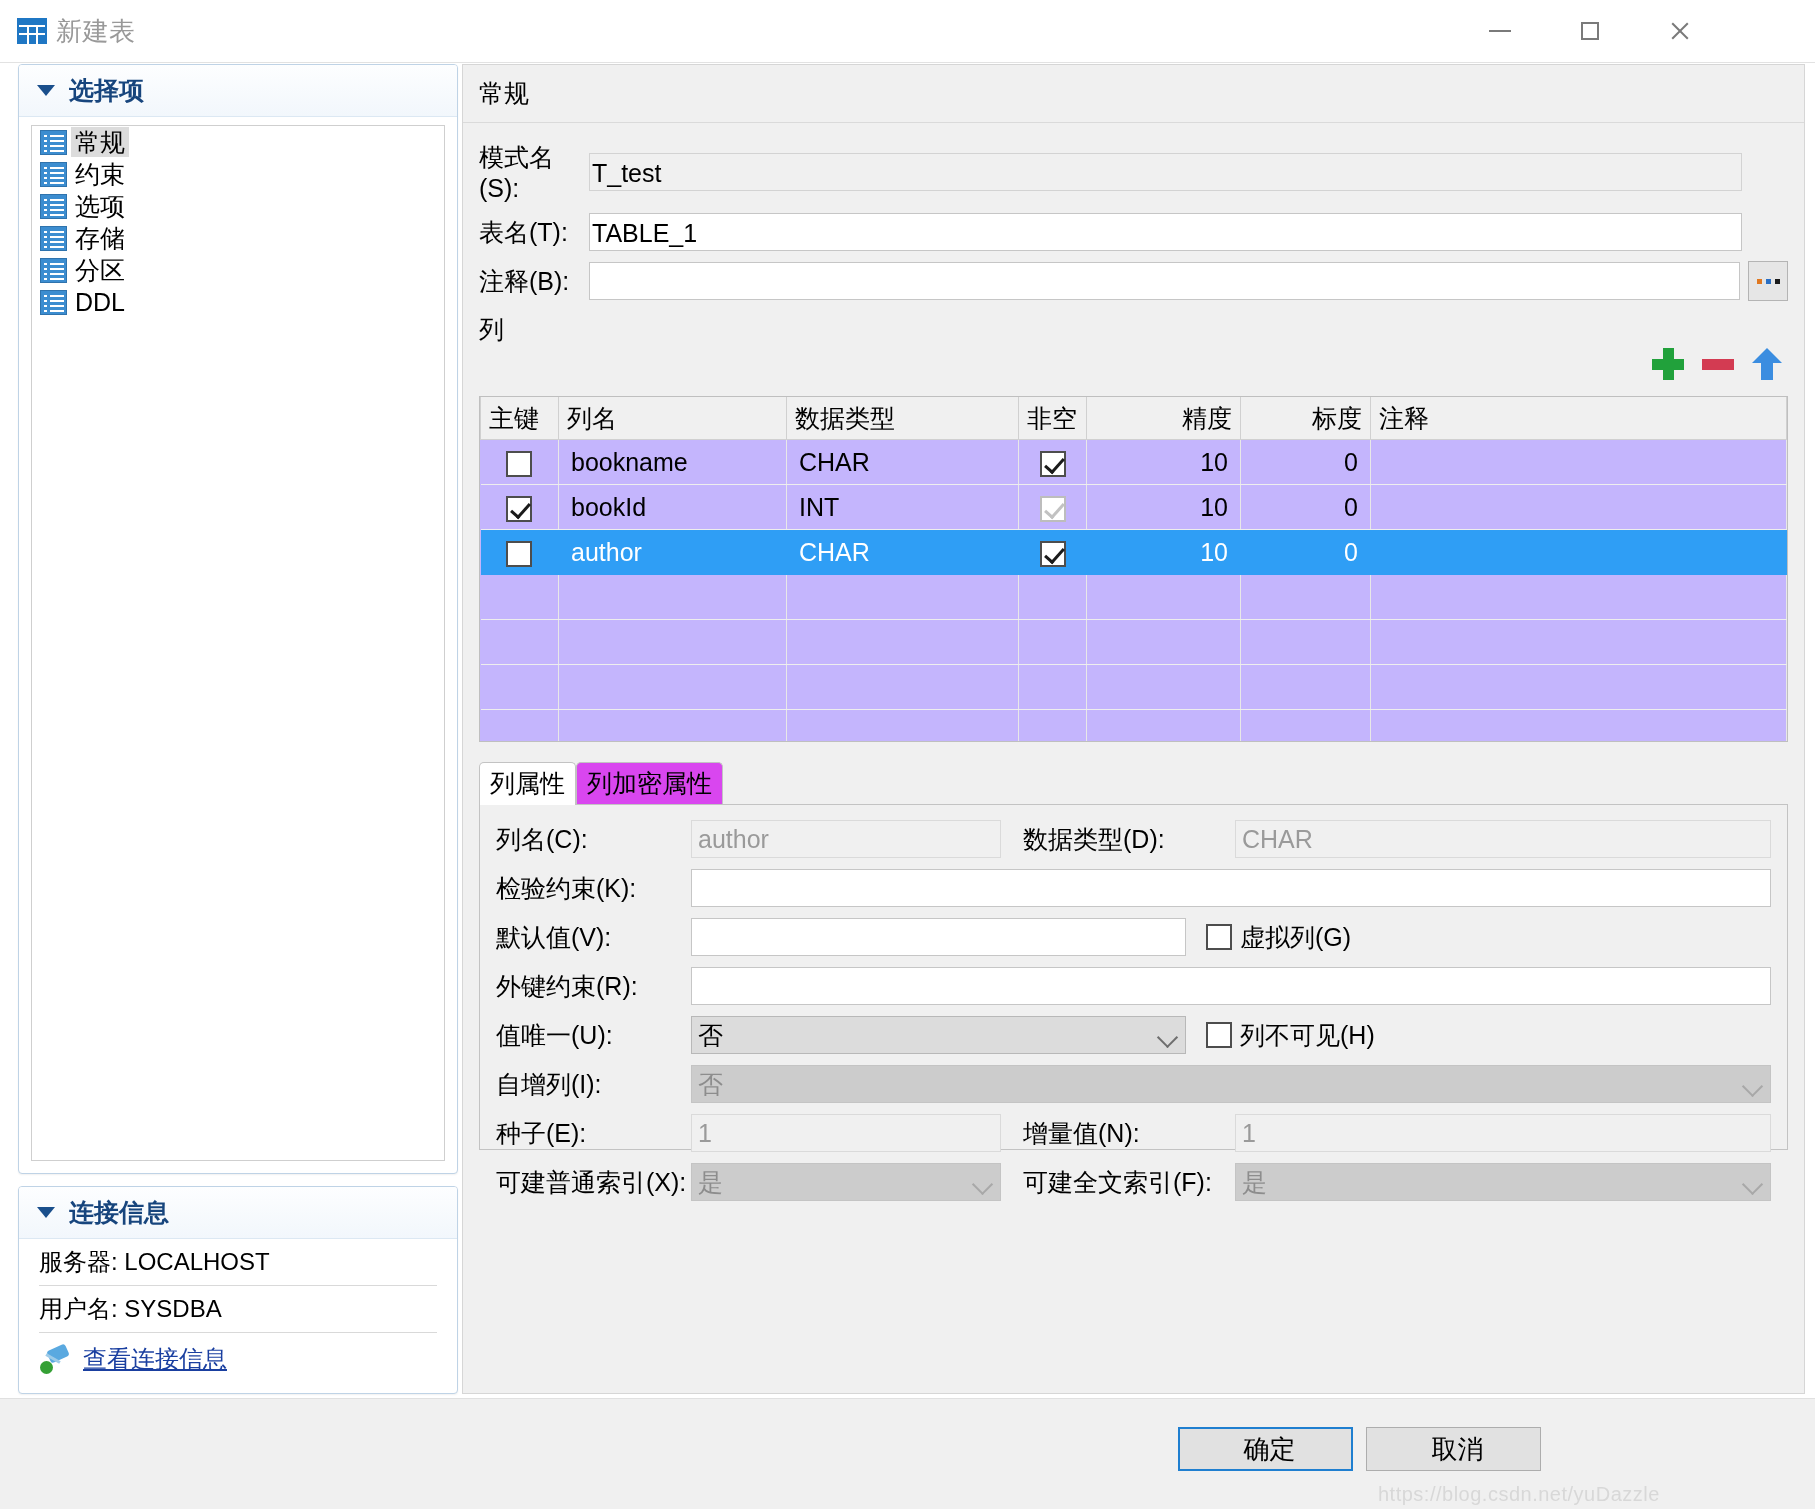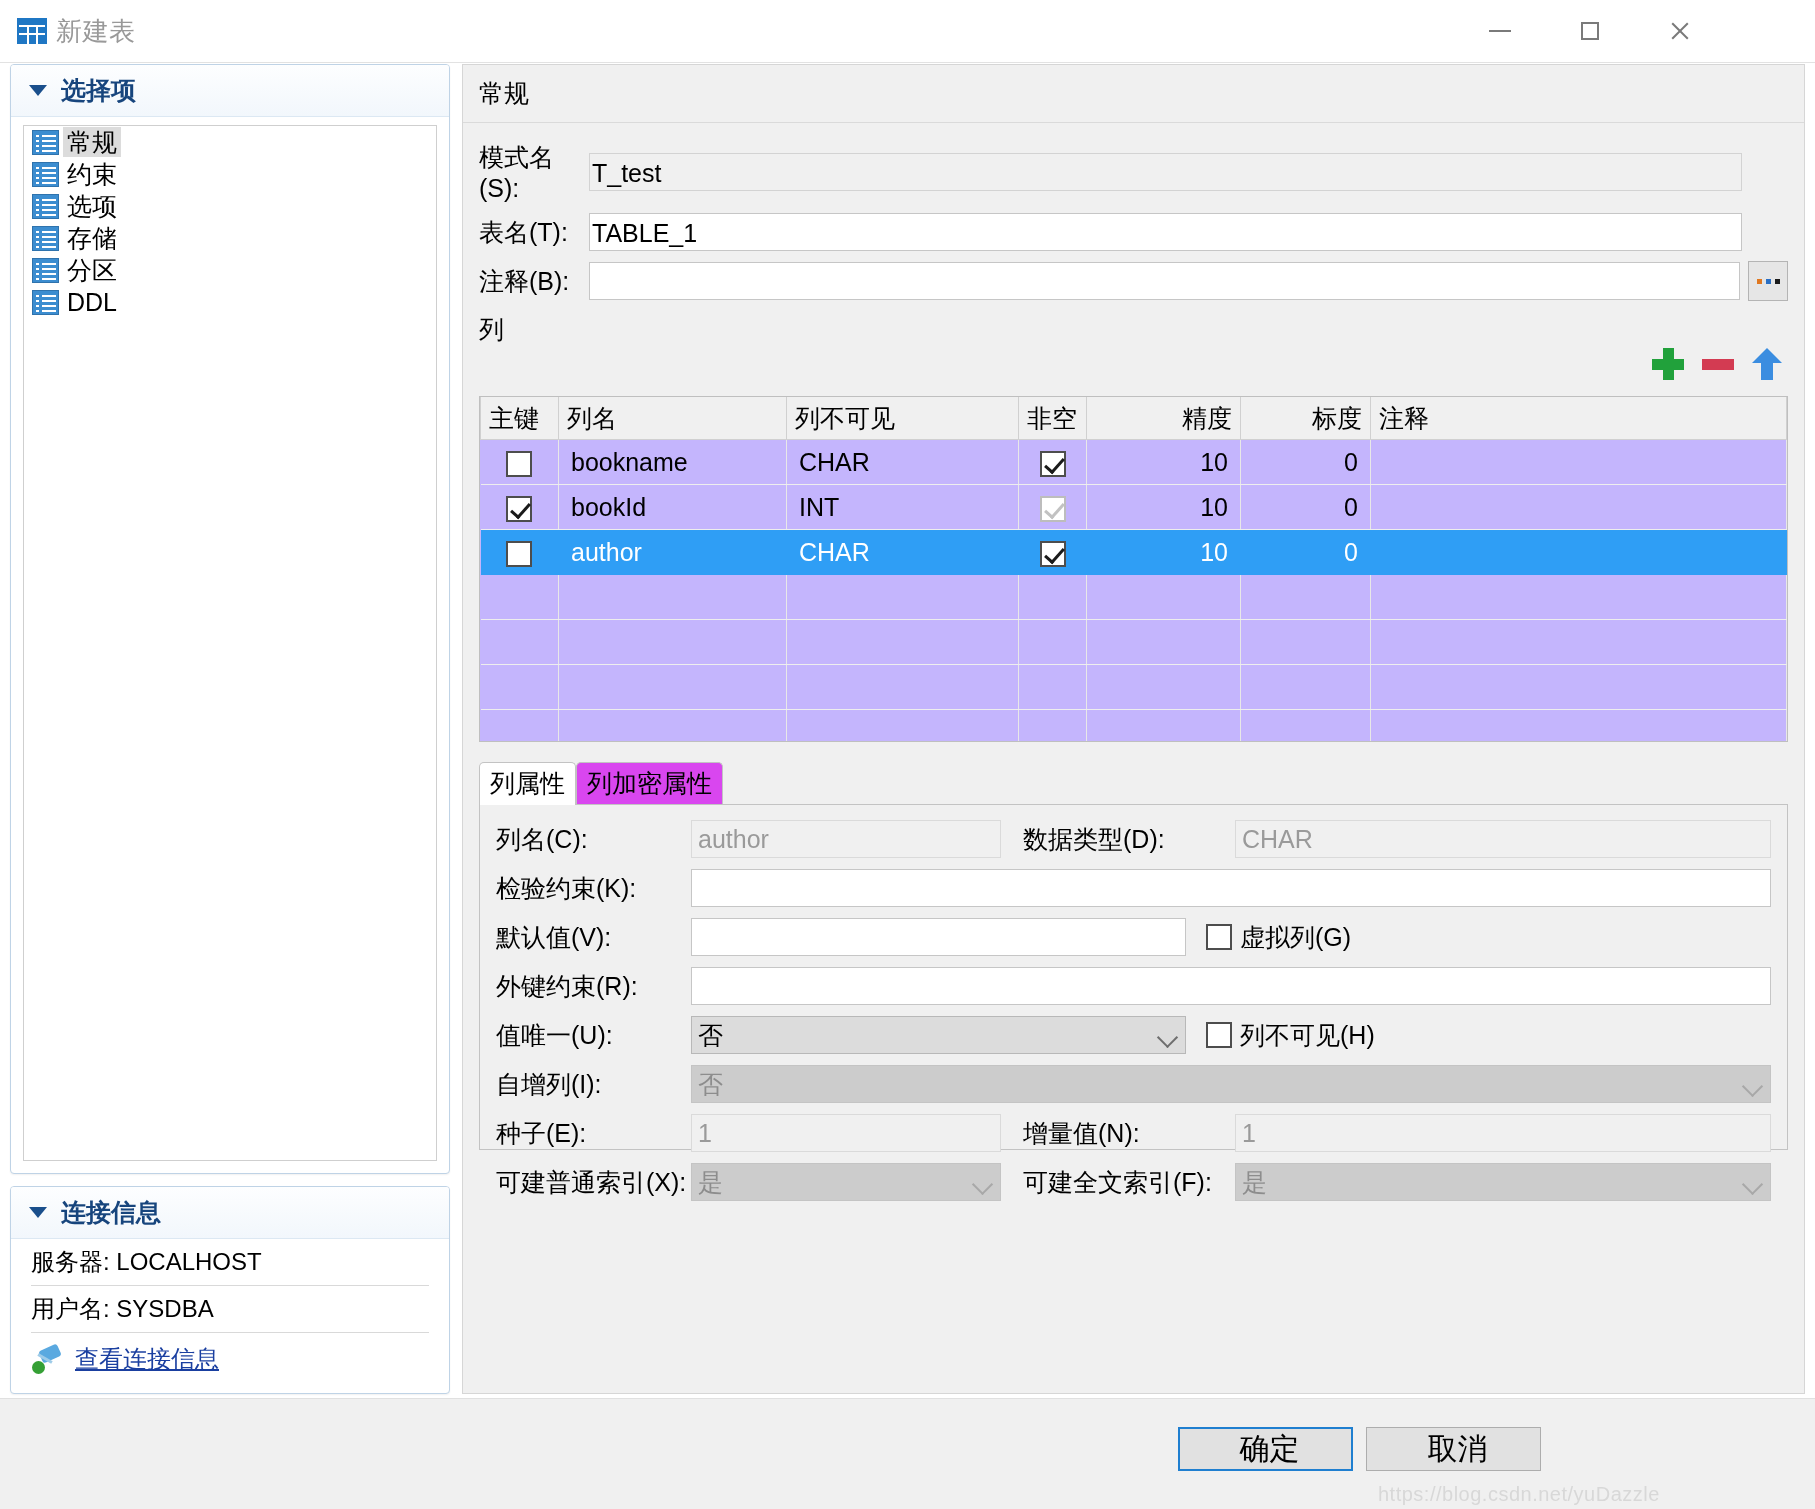--- a/index.html
+++ b/index.html
@@ -51,21 +51,21 @@
   .gl-close::before{transform:rotate(45deg);}
   .gl-close::after{transform:rotate(-45deg);}
 
   
   .left-panel{
     position:absolute;left:10px;top:64px;width:440px;height:1330px;
   }
   .section{
     border:1px solid #bfd3e6;border-radius:4px;background:#fff;
     box-shadow:0 1px 2px rgba(0,0,0,.06);
-    position:absolute;left:0;box-sizing:border-box;
+    position:absolute;left:8px;box-sizing:border-box;
   }
   #sec-options{top:0;width:440px;height:1110px;}
   #sec-conn{top:1122px;width:440px;height:208px;}
   .sec-header{
     height:52px;display:flex;align-items:center;
     background:linear-gradient(to bottom,#fdfeff 0%,#f2f7fc 100%);
     border-bottom:1px solid #dce8f3;border-radius:3px 3px 0 0;
     padding-left:18px;box-sizing:border-box;
   }
   .tri{
@@ -213,21 +213,21 @@
   .ckwrap{display:flex;align-items:center;margin-left:20px;font-size:25px;}
   .ckwrap .cbx{margin-right:8px;}
 
   
   .footer{
     position:absolute;left:0;top:1398px;width:1815px;height:111px;background:#f0f0f0;
     border-top:1px solid #e0e0e0;
   }
   .btn{
     position:absolute;top:28px;width:175px;height:44px;
-    background:#e1e1e1;border:1px solid #adadad;font-size:30px;
+    background:#e1e1e1;border:1px solid #adadad;font-size:26px;
     display:flex;align-items:center;justify-content:center;cursor:default;box-sizing:border-box;padding-left:8px;
   }
   #btn-ok{left:1178px;border:2px solid #1f7fd0;}
   #btn-cancel{left:1366px;text-align:right;}
   .watermark{
     position:absolute;left:1378px;top:1483px;font-size:20px;color:#d8d8d8;
     letter-spacing:.5px;user-select:none;
   }
 </style>
 </head>
@@ -409,21 +409,21 @@
           <col style="width:232px">
         <col style="width:68px">
           <col style="width:154px">
           <col style="width:130px">
           <col>
       </colgroup>
       <thead>
           <tr id="grid-head">
             <th>主键</th>
             <th>列名</th>
-            <th>列不可见</th>
+            <th>数据类型</th>
             <th>非空</th>
             <th class="num">精度</th>
             <th class="num">标度</th>
             <th>注释</th>
           </tr>
         </thead>
       <tbody id="grid-body">
           <tr class="">
             <td class="ctr"><span class="cbx"></span></td>
             <td>bookname</td>

